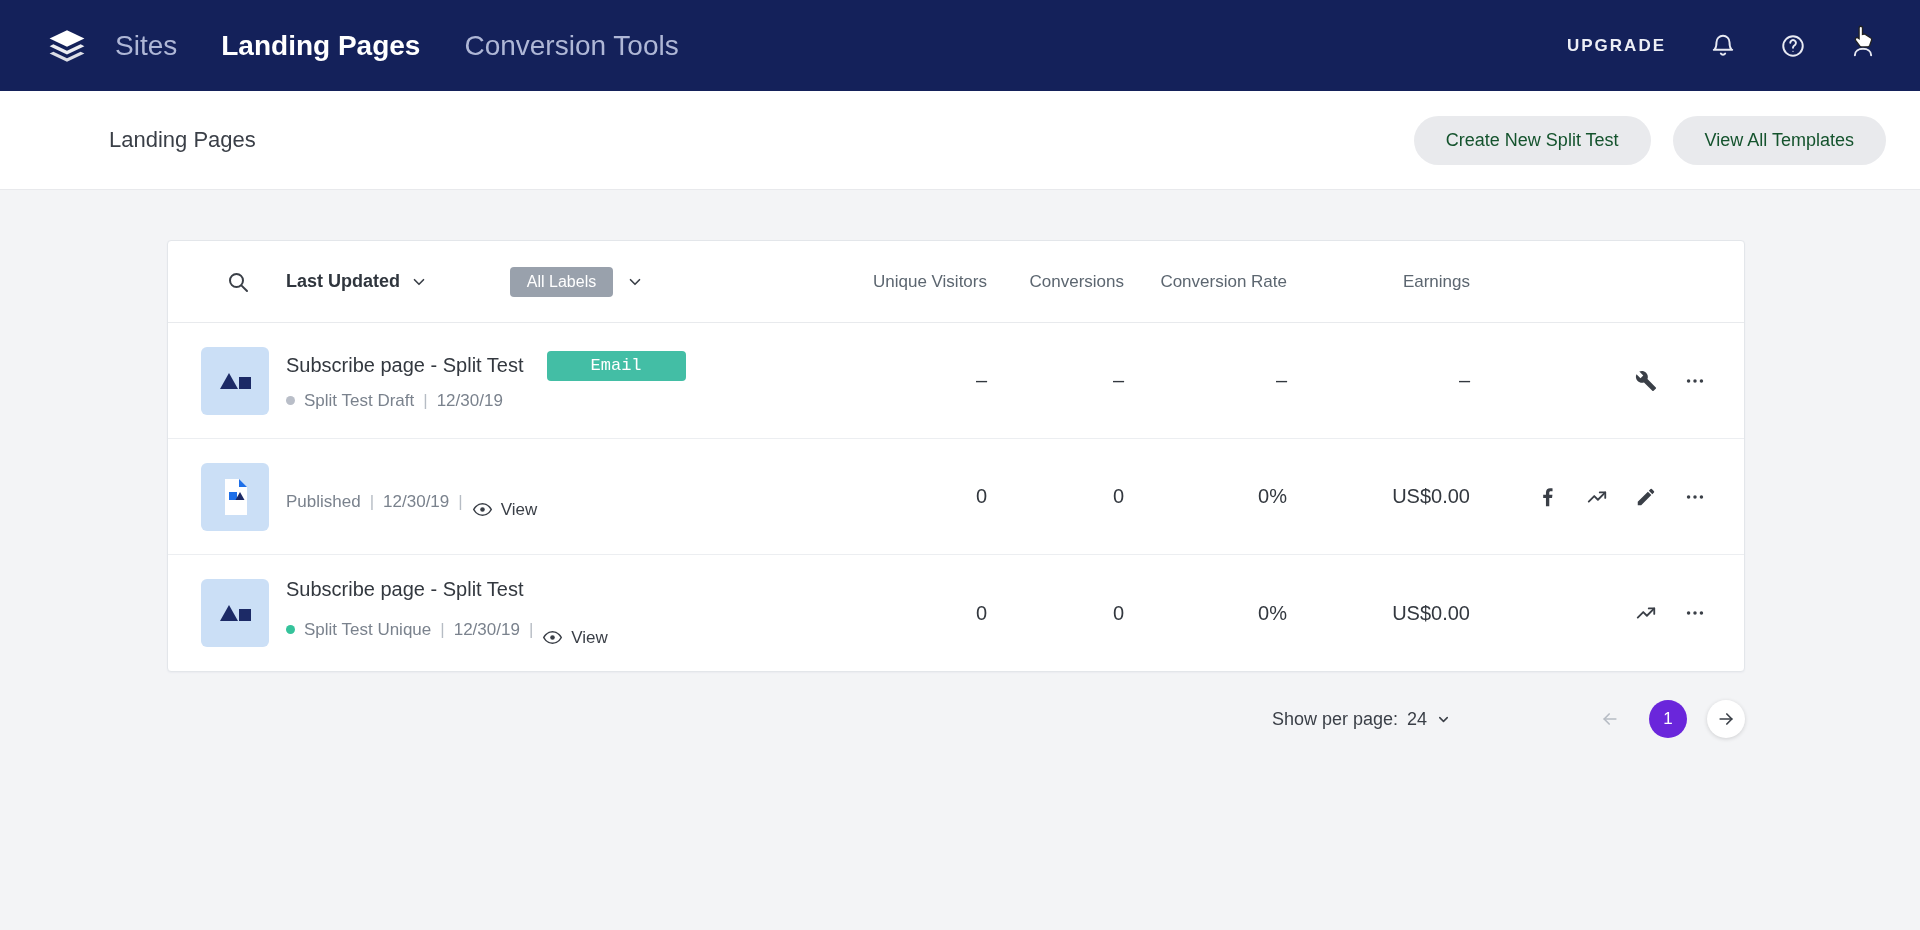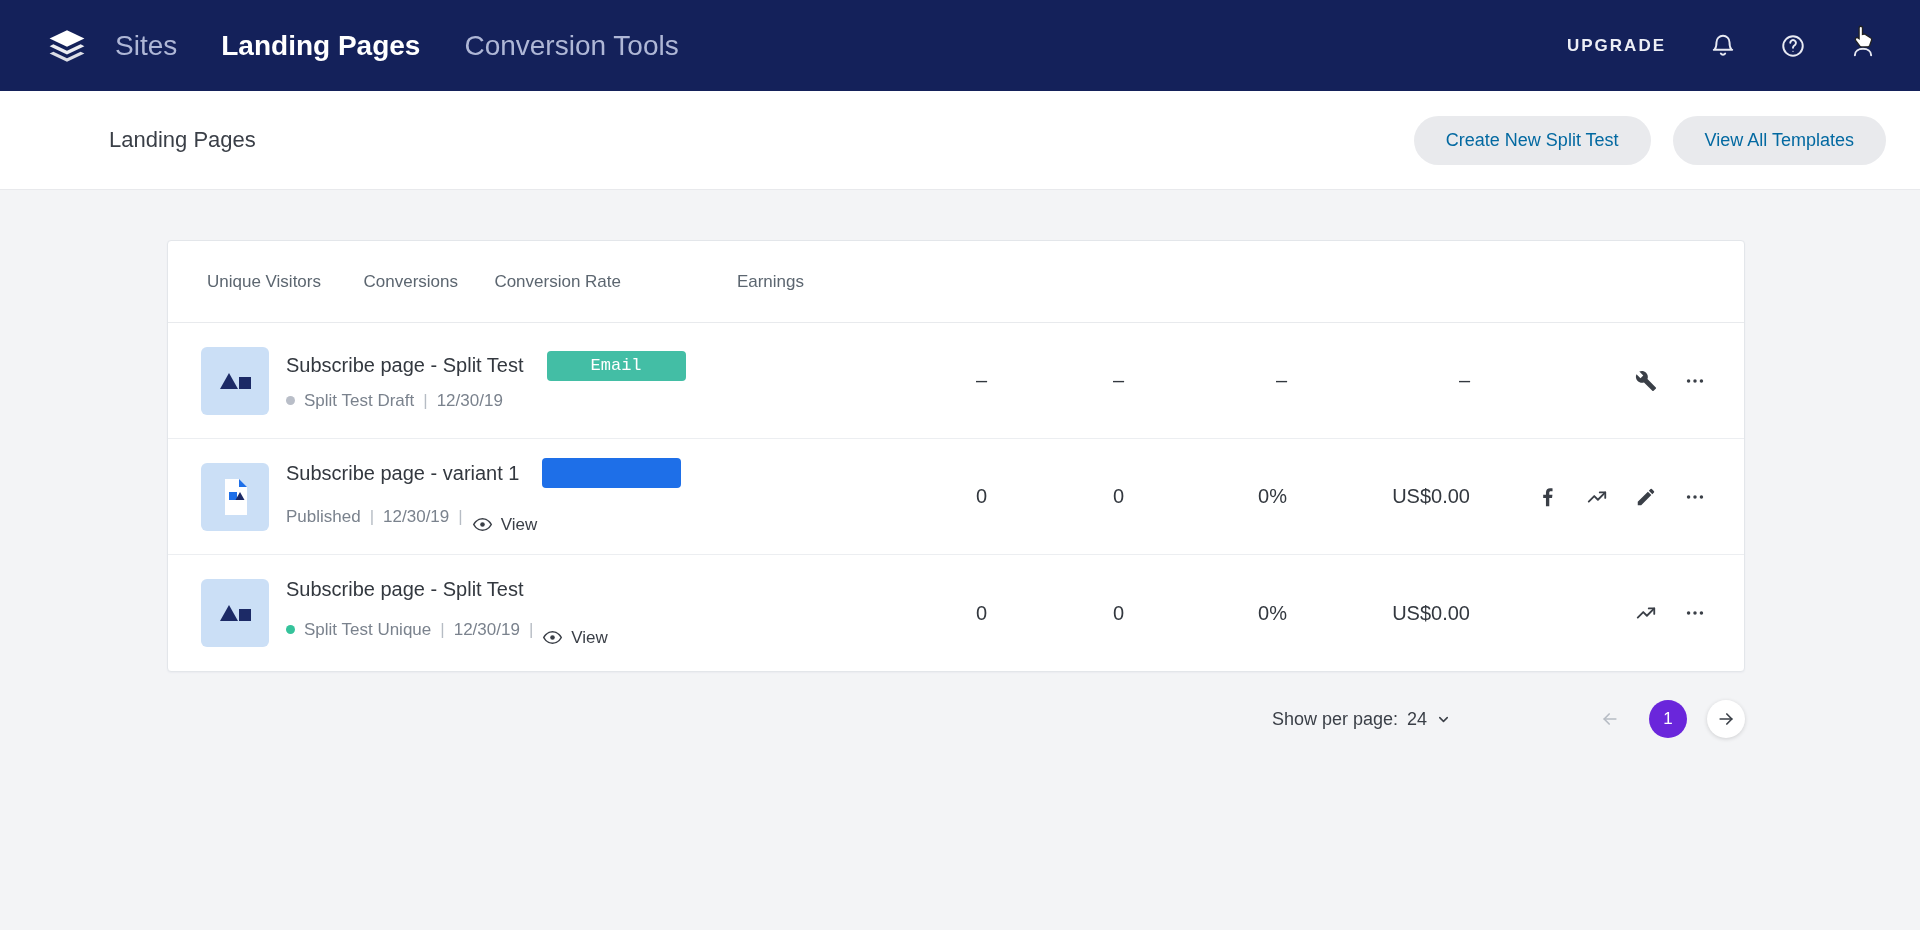--- a/index.html
+++ b/index.html
@@ -38,21 +38,21 @@
     border-bottom: 1px solid #E8E9EC;
   }
   .page-title { font-size: 22px; color: #3A3F47; }
   .header-buttons { margin-left: auto; display: flex; align-items: center; gap: 22px; }
   .btn {
     height: 49px; border-radius: 25px; border: none;
     font-family: inherit; font-size: 18px;
     display: flex; align-items: center; padding: 0 32px;
     cursor: pointer; white-space: nowrap;
   }
-  .btn-gray { background: #E9EAED; color: #0369a1; }
+  .btn-gray { background: #E9EAED; color: #14532d; }
   .btn-purple { background: #6A26DB; color: #FFFFFF; }
 
   
   .card {
     width: 1578px; margin: 50px 0 0 167px;
     background: #FFFFFF;
     border: 1px solid #E3E6EA; border-radius: 4px;
     box-shadow: 0 1px 2px rgba(20,33,90,0.04);
   }
   .list-header {
@@ -192,20 +192,44 @@
   <h1 class="page-title" style="font-weight:normal;margin:0;">Landing Pages</h1>
   <div class="header-buttons">
     <button class="btn btn-gray">Create New Split Test</button>
     <button class="btn btn-gray">View All Templates</button>
   </div>
 </section>
 
 <main class="card">
 
   <div class="list-header">
+    <div class="cell-main">
+      <span class="search-icon">
+        <svg viewBox="0 0 24 24" fill="none" stroke="#3A3F47" stroke-width="2" stroke-linecap="round">
+          <circle cx="10.5" cy="10.5" r="6.5"></circle>
+          <path d="M15.6 15.6L21 21"></path>
+        </svg>
+      </span>
+      <span class="sort-control">
+        <span class="sort-label">Last Updated</span>
+        <span class="chev">
+          <svg viewBox="0 0 24 24" fill="none" stroke="currentColor" stroke-width="2.2" stroke-linecap="round" stroke-linejoin="round">
+              <path d="M6 9l6 6 6-6"></path>
+            </svg>
+        </span>
+      </span>
+      <span class="labels-control">
+        <span class="labels-pill">All Labels</span>
+        <span class="chev">
+          <svg viewBox="0 0 24 24" fill="none" stroke="currentColor" stroke-width="2.2" stroke-linecap="round" stroke-linejoin="round">
+              <path d="M6 9l6 6 6-6"></path>
+            </svg>
+        </span>
+      </span>
+    </div>
     <div class="stat-cell stat-visitors">Unique Visitors</div>
     <div class="stat-cell stat-conversions">Conversions</div>
     <div class="stat-cell stat-rate">Conversion Rate</div>
     <div class="stat-cell stat-earnings">Earnings</div>
     <div class="actions-cell"></div>
   </div>
 
   <div class="row">
     <div class="cell-main">
       <div class="thumb">
@@ -251,24 +275,20 @@
     <div class="cell-main">
       <div class="thumb">
         <svg width="44" height="44" viewBox="0 0 44 44">
           <path d="M12 4 H26 L34 12 V40 H12 Z" fill="#FFFFFF"></path>
           <path d="M26 4 L34 12 H26 Z" fill="#1E6FE8"></path>
           <rect x="16" y="17" width="8" height="8" fill="#1E6FE8"></rect>
           <polygon points="27,17 31.5,25 22.5,25" fill="#1C2A66"></polygon>
         </svg>
       </div>
       <div class="row-text">
-        <div class="row-title-line">
-          <span class="row-title">Subscribe page - variant 1</span>
-          <span class="badge badge-blue"></span>
-        </div>
         <div class="row-sub">
           <span>Published</span>
           <span class="divider">|</span>
           <span>12/30/19</span>
           <span class="divider">|</span>
           <span class="view-link">
             <span class="eye-icon">
               <svg viewBox="0 0 24 24" fill="none" stroke="#3A3F47" stroke-width="1.8">
                 <path d="M2 12s3.5-6.5 10-6.5S22 12 22 12s-3.5 6.5-10 6.5S2 12 2 12z"></path>
                 <circle cx="12" cy="12" r="2.6" fill="#3A3F47" stroke="none"></circle>

